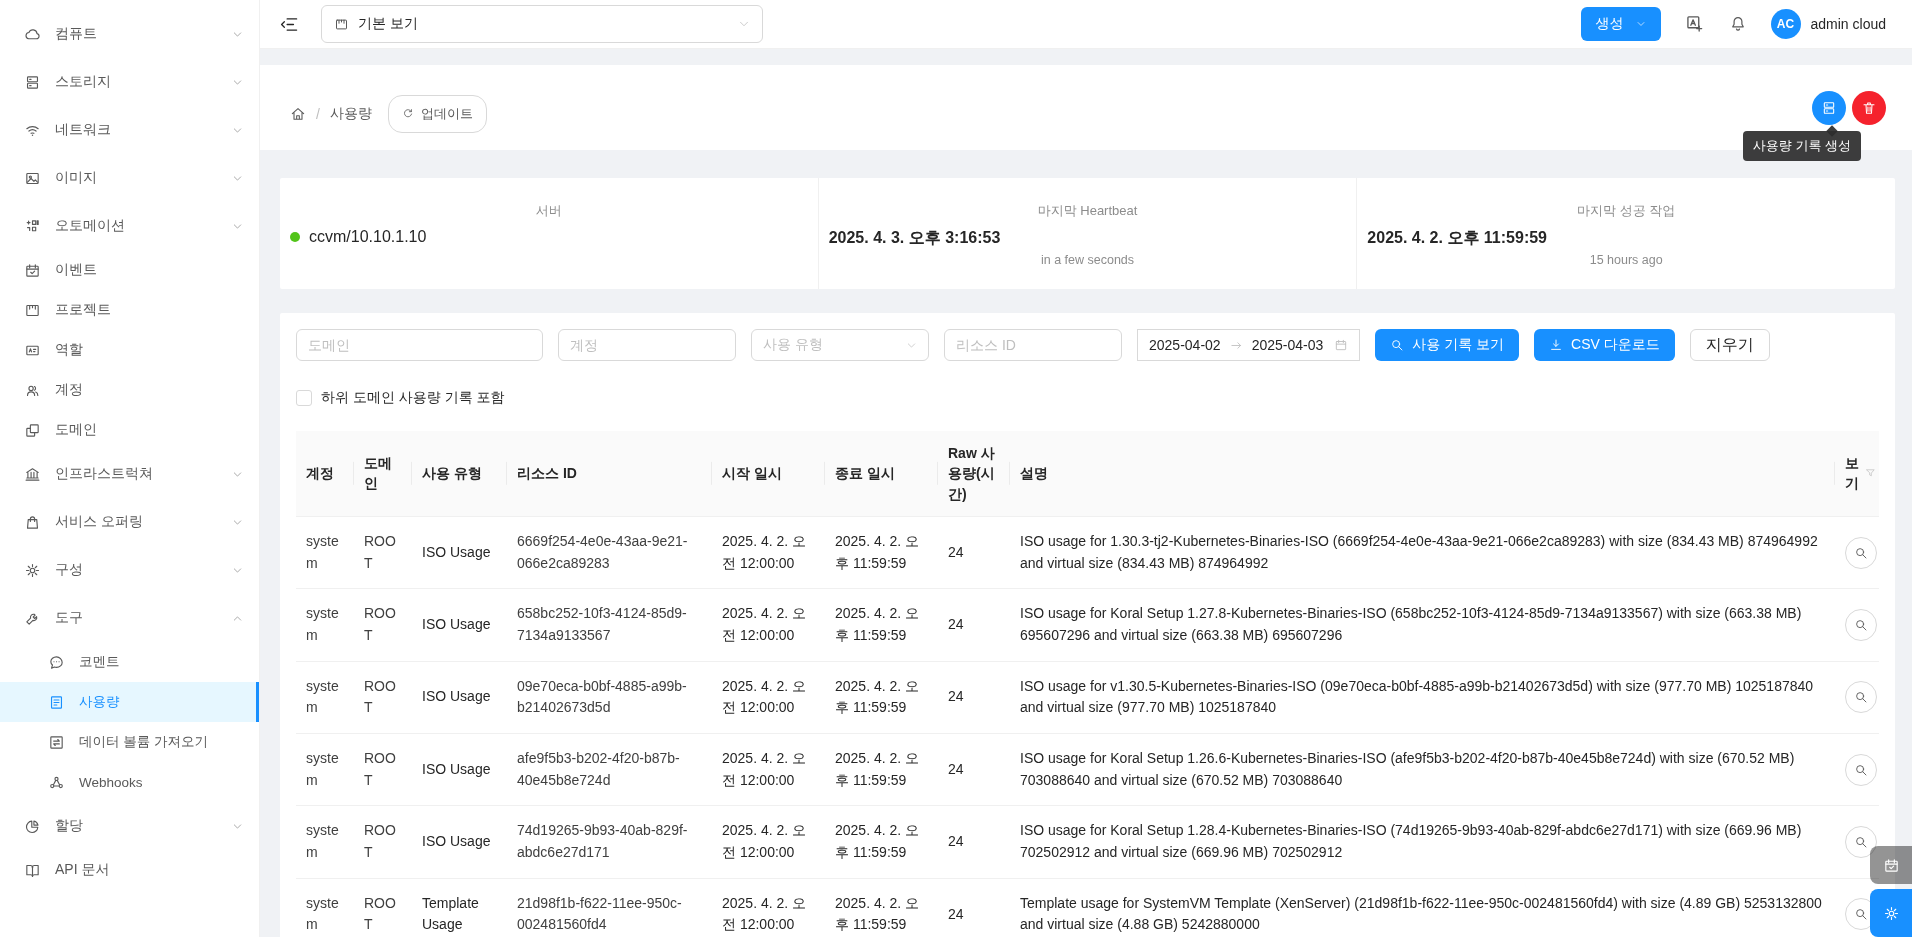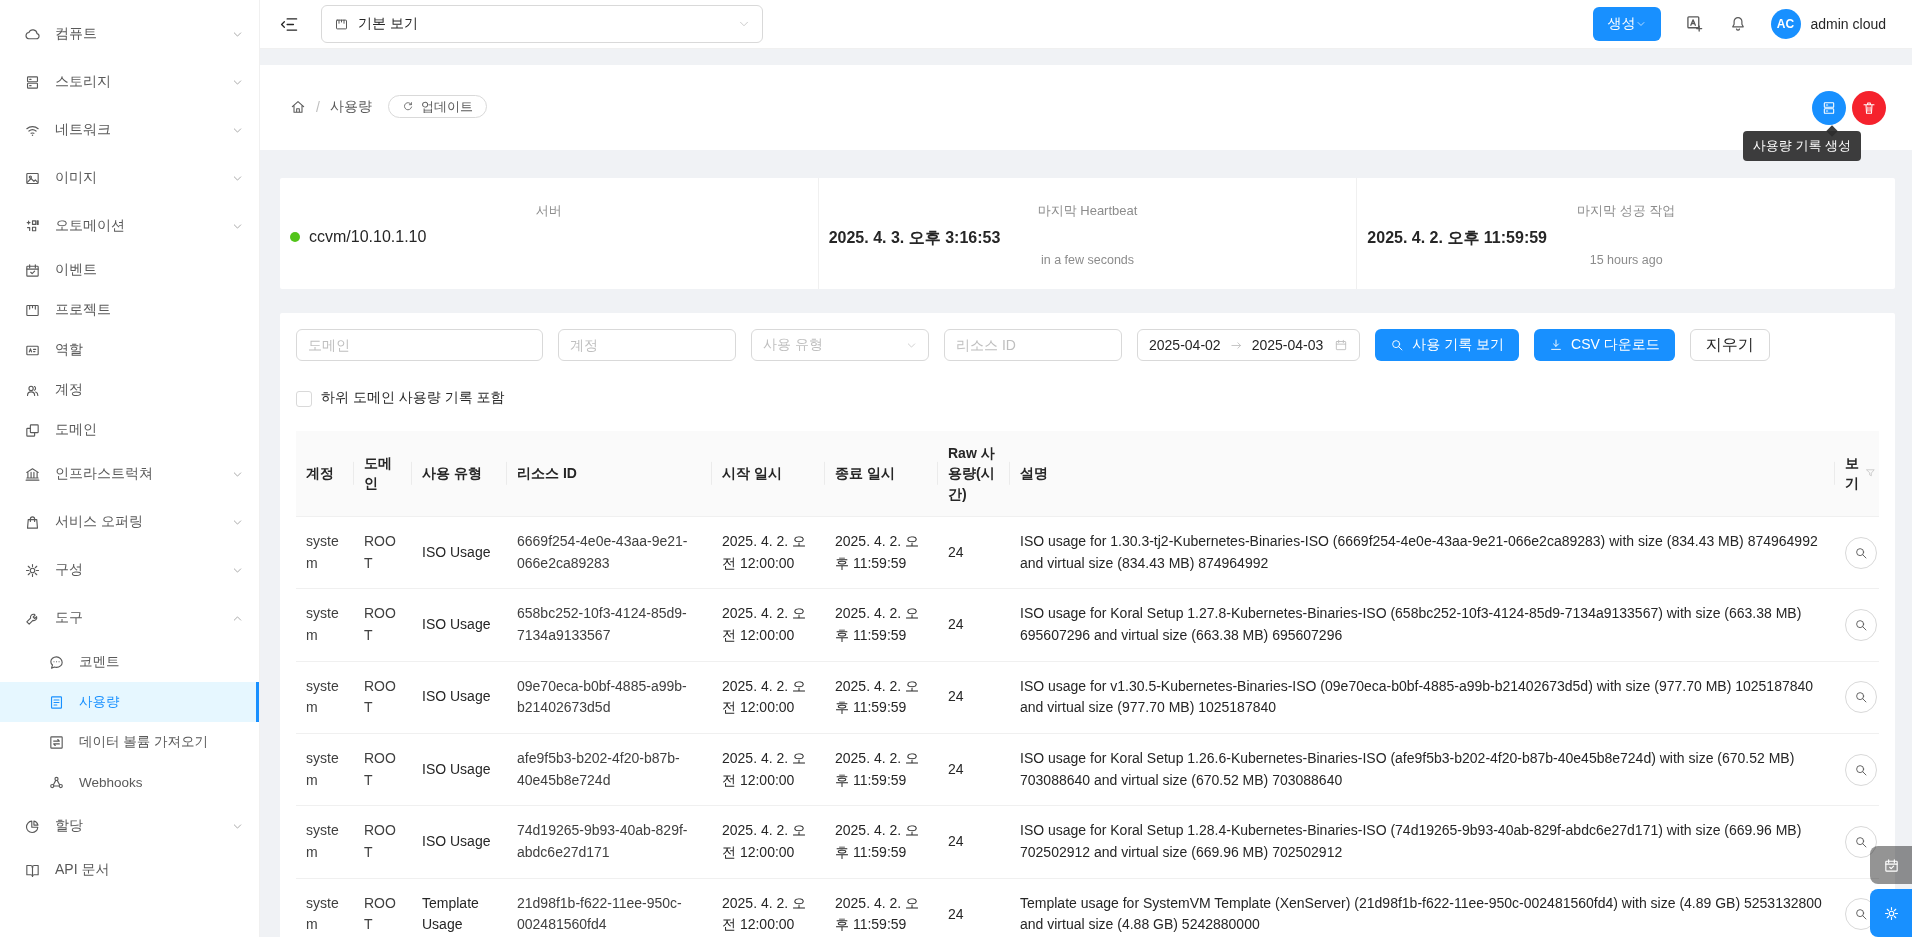--- a/index.html
+++ b/index.html
@@ -19,33 +19,33 @@
   .side-item.selected .icon { color:#1890ff; }
   .side-label { white-space:nowrap; overflow:hidden; text-overflow:ellipsis; }
 
   
   .header { position:absolute; left:260px; right:0; top:0; height:49px; background:#fff; display:flex; align-items:center; padding:0 26px 0 20px; border-bottom:1px solid #f0f0f0; z-index:5; }
   .menu-fold { width:19px; height:19px; color:#262626; cursor:pointer; }
   .view-select { margin-left:22px; width:442px; height:38px; border:1px solid #d9d9d9; border-radius:6px; display:flex; align-items:center; gap:9px; padding:0 12px; background:#fff; cursor:pointer; }
   .view-select .icon { width:15px; height:15px; color:#595959; }
   .view-select .chev { margin-left:auto; width:12px; height:12px; color:#bfbfbf; }
   .hdr-right { margin-left:auto; display:flex; align-items:center; gap:24px; }
-  .btn-create { background:#1890ff; color:#fff; border:none; height:34px; padding:0 15px; border-radius:6px; font-size:14px; display:flex; align-items:center; gap:0; cursor:pointer; font-family:inherit;justify-content:center; }
+  .btn-create { background:#1890ff; color:#fff; border:none; height:34px; padding:0 15px; border-radius:6px; font-size:14px; display:flex; align-items:center; gap:12px; cursor:pointer; font-family:inherit;justify-content:center; }
   .btn-create .icon { width:10px; height:10px; }
   .hdr-ico { width:20px; height:20px; color:#595959; cursor:pointer; }
   .avatar { width:30px; height:30px; border-radius:50%; background:#1890ff; color:#fff; font-size:12px; font-weight:bold; display:flex; align-items:center; justify-content:center; }
   .user-wrap { display:flex; align-items:center; gap:10px; cursor:pointer; }
 
   
   .crumb-zone { position:absolute; left:260px; right:0; top:65px; height:85px; background:#fff; z-index:4; }
   .crumb-row { display:flex; align-items:center; padding:30px 26px 0 30px; gap:10px; }
   .crumb-row .home { width:16px; height:16px; color:#595959; cursor:pointer; }
   .crumb-sep { color:#bfbfbf; }
   .crumb-page { color:#595959; }
-  .btn-refresh { margin-left:6px; height:23px; border:1px solid #d9d9d9; border-radius:14px; background:#fff; display:flex; align-items:center; gap:7px; padding:0 13px; font-size:13px; color:#595959; cursor:pointer; font-family:inherit; }
+  .btn-refresh { margin-left:6px; height:38px; border:1px solid #d9d9d9; border-radius:14px; background:#fff; display:flex; align-items:center; gap:7px; padding:0 13px; font-size:13px; color:#595959; cursor:pointer; font-family:inherit; }
   .btn-refresh .icon { width:12px; height:12px; }
   .circle-actions { position:absolute; top:26px; right:26px; display:flex; gap:6px; }
   .circle-btn { width:34px; height:34px; border-radius:50%; border:none; display:flex; align-items:center; justify-content:center; color:#fff; cursor:pointer; }
   .circle-btn .icon { width:16px; height:16px; }
   .circle-btn.blue { background:#1890ff; }
   .circle-btn.red { background:#f5222d; }
   .tooltip { position:absolute; top:66px; right:51px; background:rgba(44,44,44,.92); color:#fff; font-size:13px; padding:6px 10px; border-radius:4px; white-space:nowrap; z-index:20; }
   .tooltip::before { content:""; position:absolute; top:-4px; right:25px; width:8px; height:8px; background:rgba(44,44,44,.92); transform:rotate(45deg); }
 
   
@@ -58,27 +58,27 @@
   .stat-value.plain { font-weight:500; }
   .dot { width:10px; height:10px; border-radius:50%; background:#52c41a; display:inline-block; }
   .stat-sub { margin-top:4px; color:#8c8c8c; font-size:12.5px; }
 
   .main-card { background:#fff; margin-top:24px; padding:16px 16px 0; border-radius:2px; min-height:700px; }
   .filter-row { display:flex; align-items:center; gap:15px; }
   .f-input { height:32px; border:1px solid #d9d9d9; border-radius:6px; padding:0 11px; font-size:14px; font-family:inherit; color:#262626; outline:none; }
   .f-input::placeholder { color:#bfbfbf; }
   .f-select { height:32px; border:1px solid #d9d9d9; border-radius:6px; padding:0 11px; display:flex; align-items:center; color:#bfbfbf; cursor:pointer; background:#fff; }
   .f-select .chev { margin-left:auto; width:11px; height:11px; color:#bfbfbf; }
-  .daterange { height:32px; border:1px solid #d9d9d9; border-radius:6px; padding:0 11px; display:flex; align-items:center; gap:9px; background:#fff; cursor:pointer; }
+  .daterange { height:32px; border:1px solid #d9d9d9; border-radius:0; padding:0 11px; display:flex; align-items:center; gap:9px; background:#fff; cursor:pointer; }
   .daterange .arr { width:13px; height:13px; color:#bfbfbf; }
   .daterange .cal { width:14px; height:14px; color:#bfbfbf; margin-left:2px; }
   .btn-blue { height:32px; background:#1890ff; border:none; border-radius:6px; color:#fff; font-size:14px; display:flex; align-items:center; gap:8px; padding:0 15px; cursor:pointer; font-family:inherit; }
   .btn-blue .icon { width:14px; height:14px; }
   .btn-plain { height:32px; background:#fff; border:1px solid #d9d9d9; border-radius:6px; color:#262626; font-size:16px; padding:0 15px; cursor:pointer; font-family:inherit; }
-  .check-row { margin-top:28px; display:flex; align-items:flex-end; gap:9px; }
+  .check-row { margin-top:28px; display:flex; align-items:center; gap:9px; }
   .checkbox { width:16px; height:16px; border:1px solid #d9d9d9; border-radius:3px; background:#fff; cursor:pointer; flex:none; }
 
   
   table { width:100%; border-collapse:collapse; margin-top:24px; table-layout:fixed; }
   thead th { background:#fafafa; text-align:left; font-weight:600; font-size:14px; color:#262626; padding:12px 10px; border-bottom:1px solid #f0f0f0; position:relative; vertical-align:middle; line-height:1.45; }
   thead th:not(:last-child)::after { content:""; position:absolute; right:0; top:50%; transform:translateY(-50%); width:1px; height:1.6em; background:rgba(0,0,0,.06); }
   tbody td { padding:14px 10px; border-bottom:1px solid #f0f0f0; font-size:14px; color:#262626; vertical-align:middle; line-height:1.55; overflow-wrap:anywhere; }
   a.cell-link { color:#404040; text-decoration:none; cursor:pointer; }
   .view-btn { width:32px; height:32px; border-radius:50%; border:1px solid #d9d9d9; background:#fff; color:#595959; display:flex; align-items:center; justify-content:center; cursor:pointer; }
   .view-btn .icon { width:14px; height:14px; }

